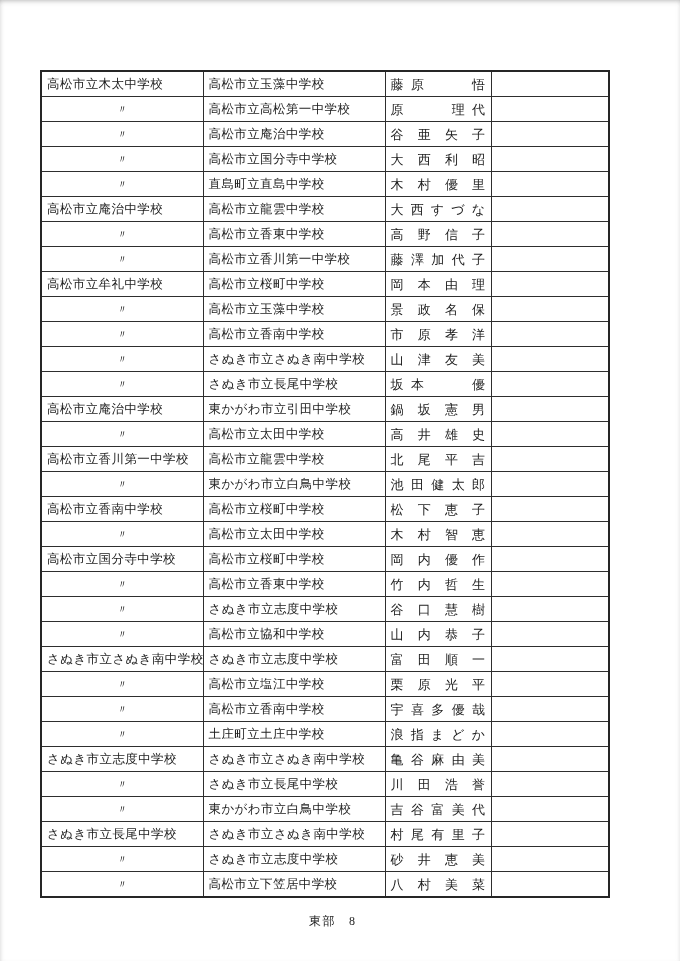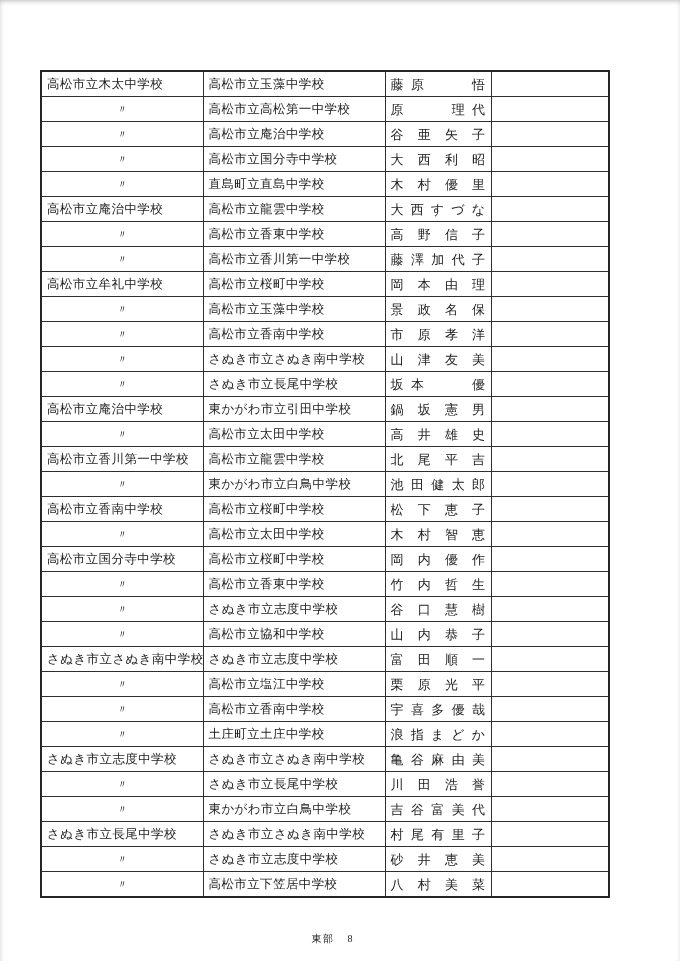--- a/index.html
+++ b/index.html
@@ -47,23 +47,22 @@
     align-items:center;
     font-size:13px;
     width:100%;
   }
   .name-wrap span{display:inline-block;line-height:1;}
   td.note-cell{background:#ffffff;}
   .footer{
     position:absolute;
     left:48px;top:913px;width:568px;
     text-align:center;
-    font-size:10px;
+    font-size:12px;
     letter-spacing:1.5px;
-    margin-top:19px;
   }
   .footer .pagenum{margin-left:13px;letter-spacing:0;}
 </style>
 </head>
 <body>
 
 <div class="page">
 
   <table class="roster">
     <colgroup>

